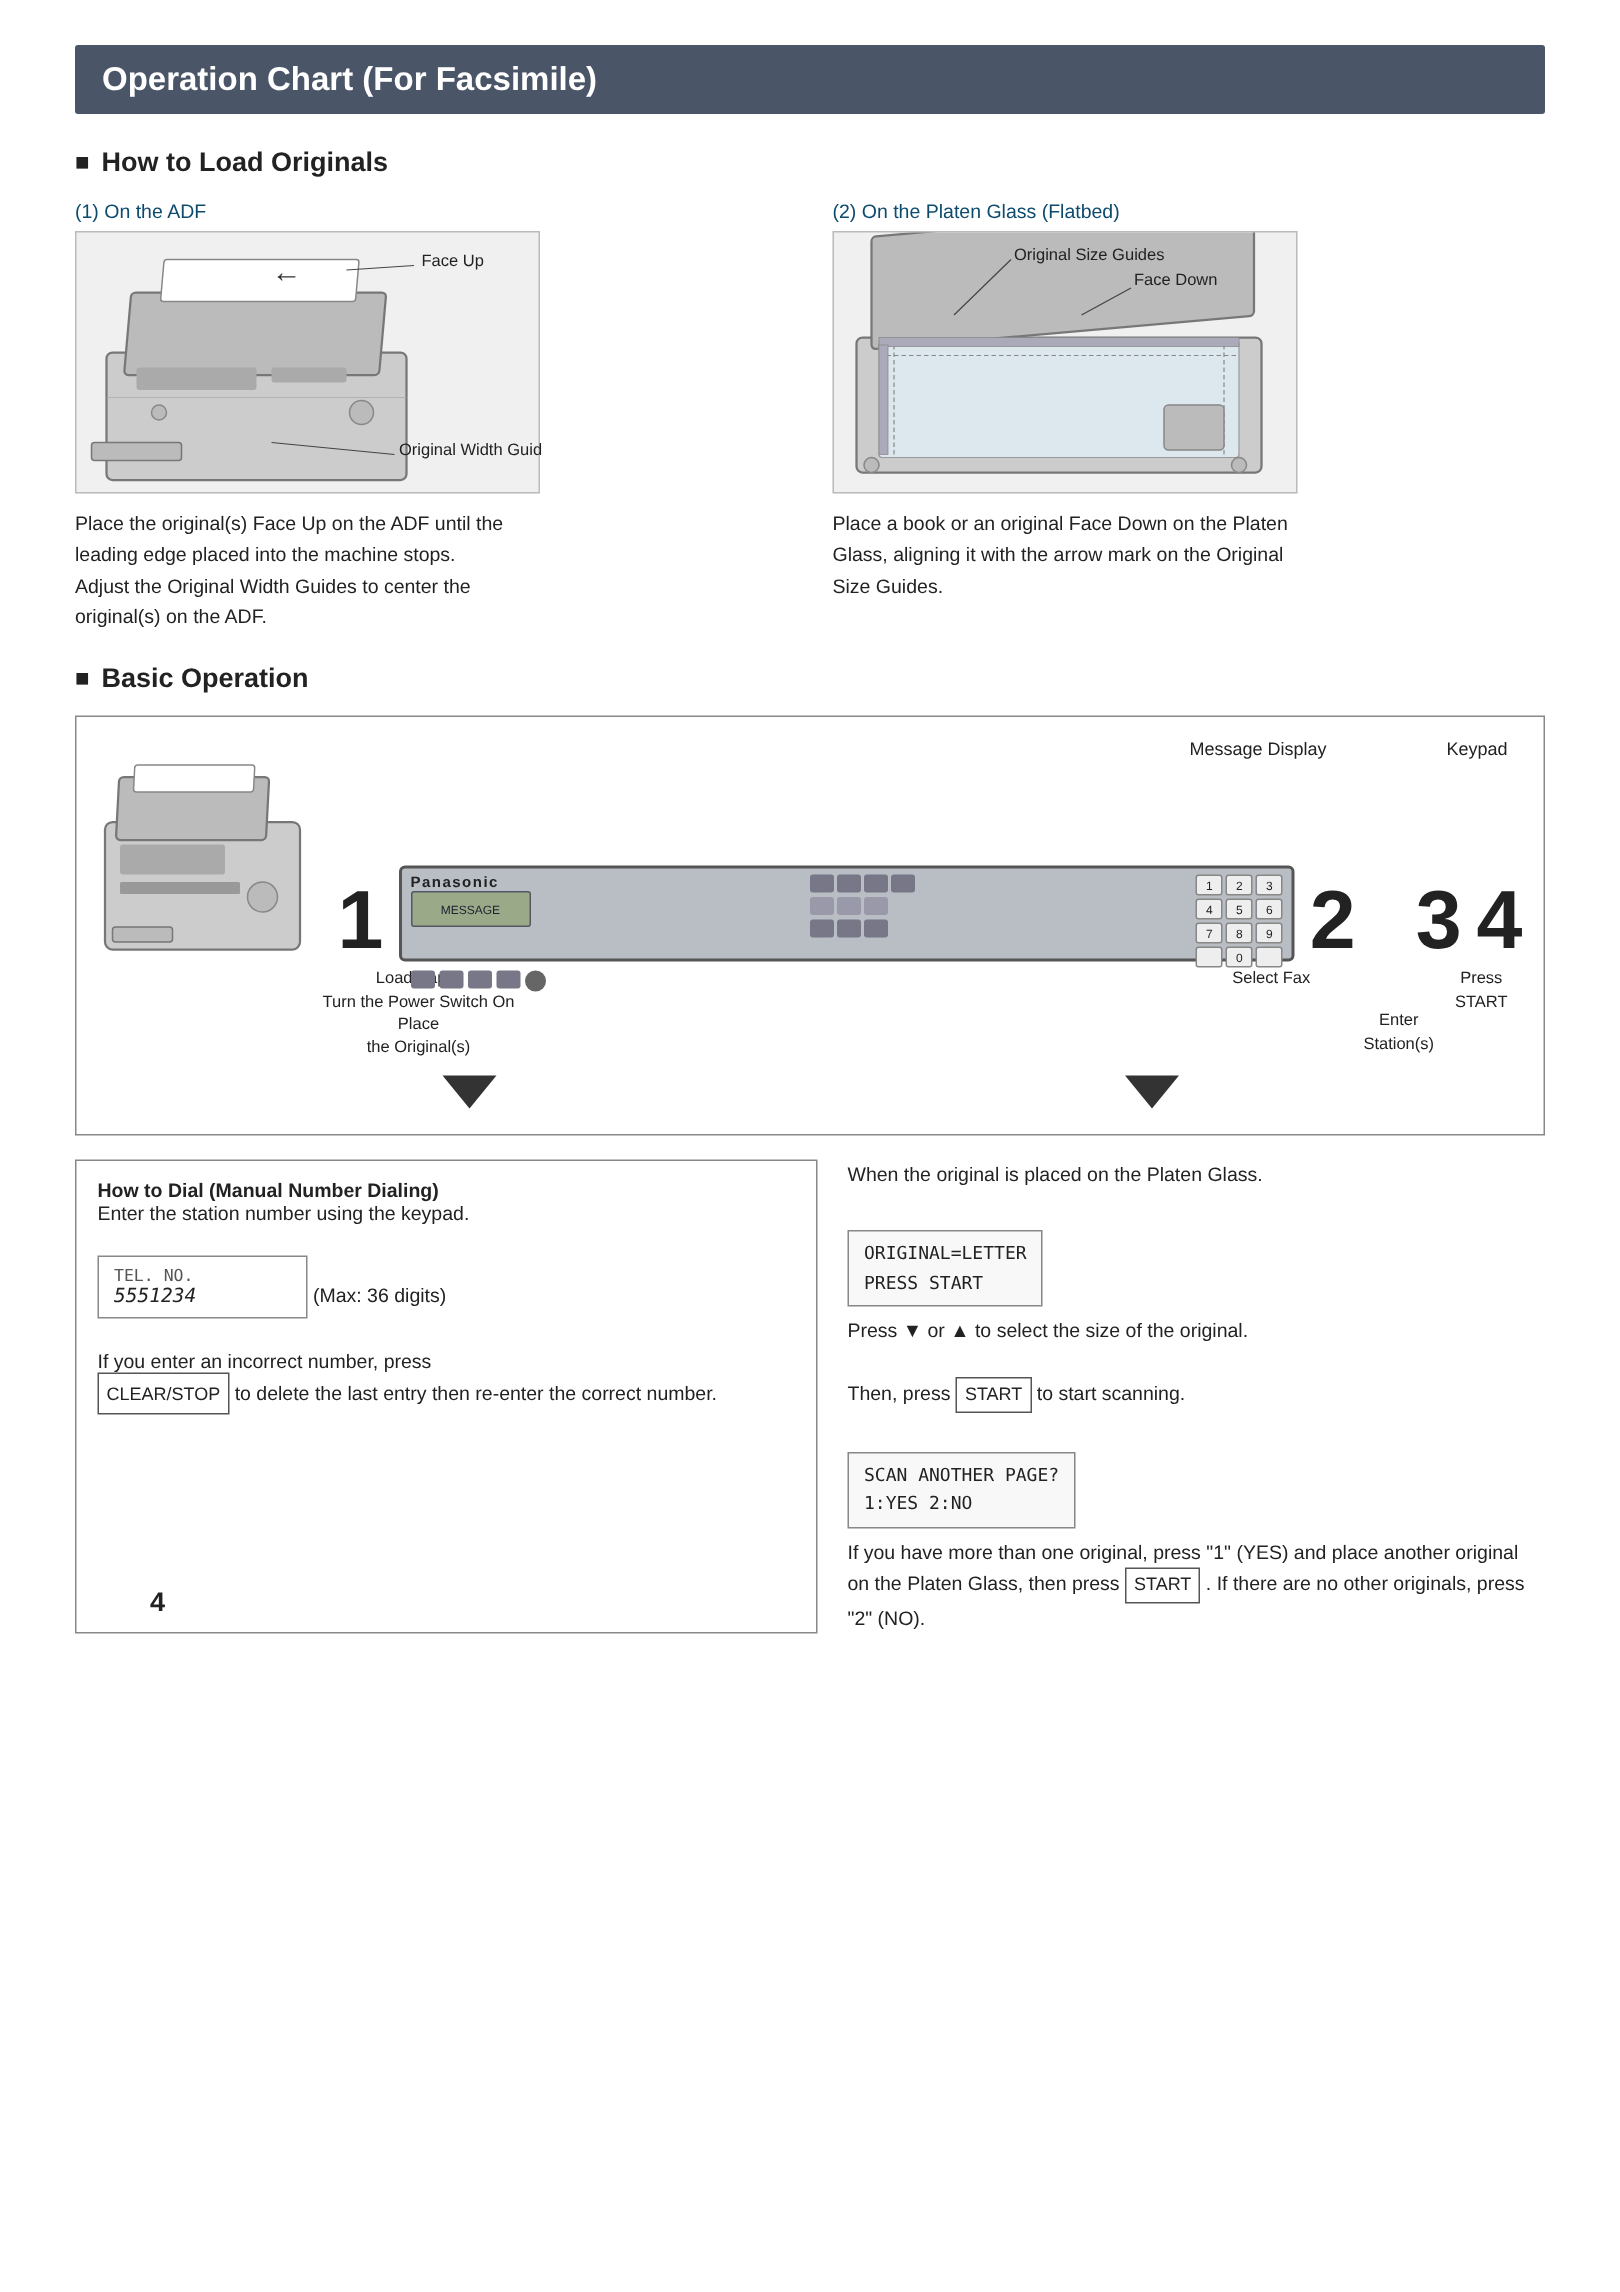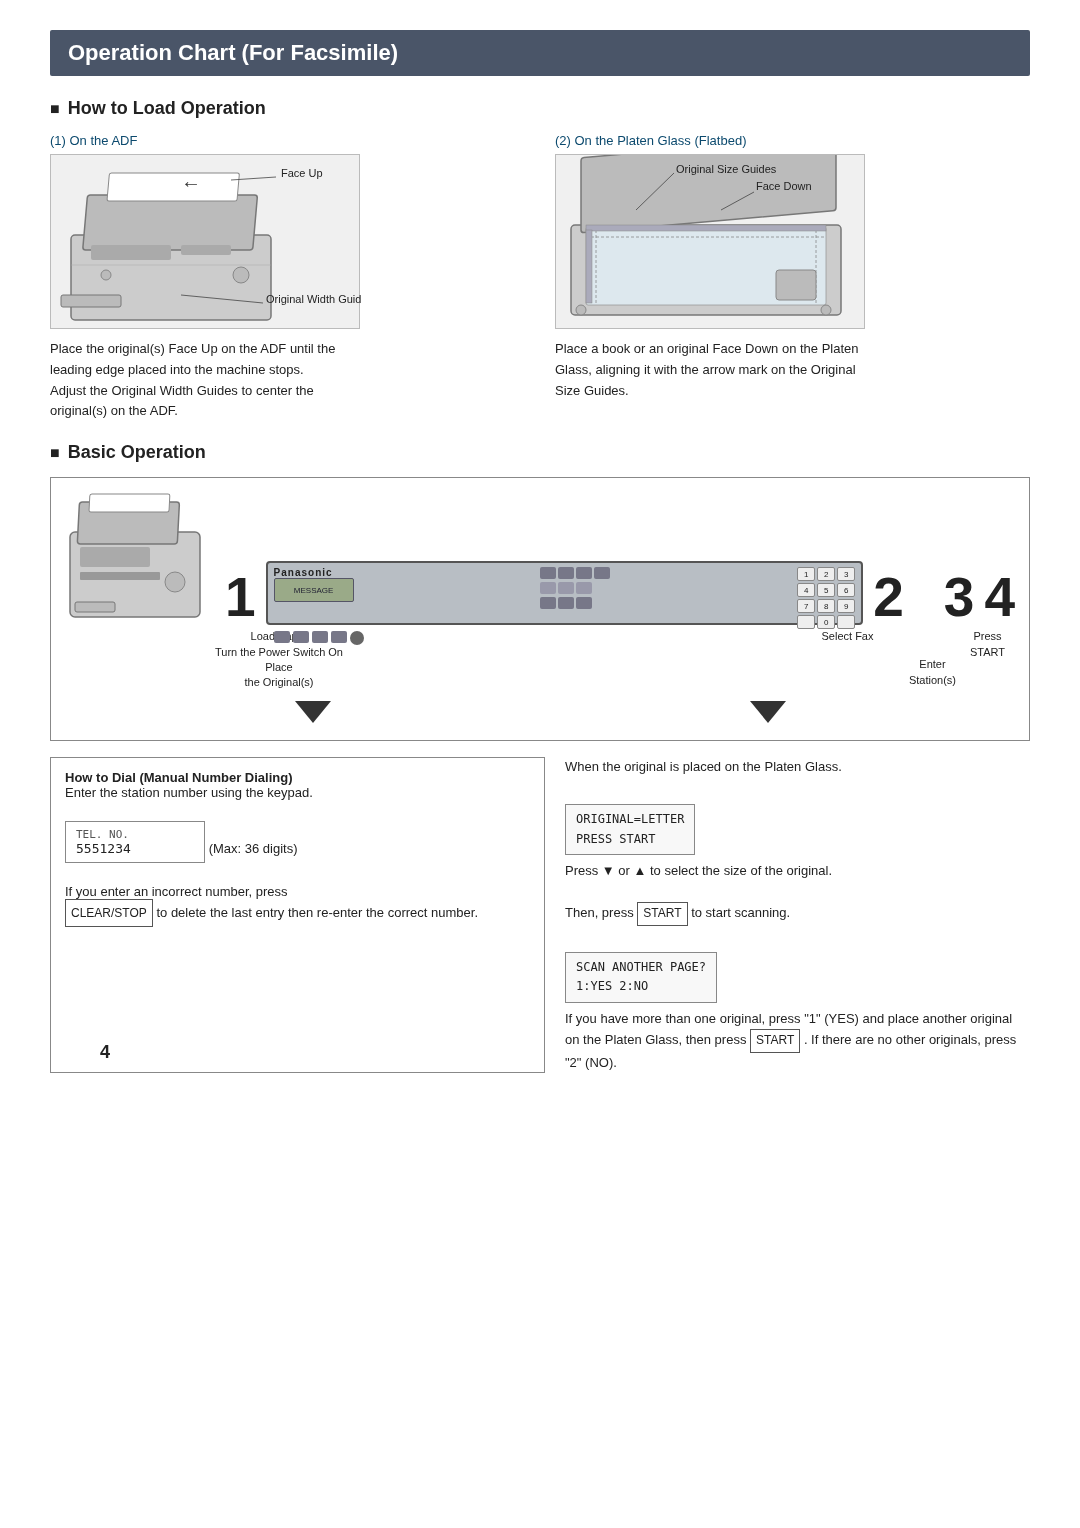--- a/index.html
+++ b/index.html
@@ -101,20 +101,21 @@
 
     .tel-label {
       font-size: 11px;
       color: #555;
       font-family: monospace;
     }
 
     .tel-number {
       font-size: 13px;
       font-family: monospace;
+      font-style: italic;
     }
 
     .clearstop-box {
       display: inline-block;
       border: 1px solid #555;
       padding: 6px 5px;
       font-size: 12px;
     }
 
     .right-panel {
@@ -271,21 +272,21 @@
       border-top: 22px solid #333;
       display: inline-block;
     }
   </style>
 </head>
 <body>
 
 <div class="page-header">Operation Chart (For Facsimile)</div>
 
 <div>
-  <div class="section-title">How to Load Operation</div>
+  <div class="section-title">How to Load Originals</div>
 
   <div class="load-originals">
 
     <div class="load-col">
       <div class="load-col-label">(1) On the ADF</div>
 
       <div class="diag-container" style="margin-bottom:10px;">
         
         <svg width="310" height="175" viewBox="0 0 310 175">
 
@@ -358,20 +359,24 @@
       </div>
     </div>
   </div>
 </div>
 
 <div style="margin-top:20px;">
   <div class="section-title">Basic Operation</div>
 
   <div class="basic-op">
 
+    <div class="header-row">
+      <span>Message Display</span>
+      <span>Keypad</span>
+    </div>
 
     <div class="op-full-row" style="align-items:flex-end; gap:10px;">
 
       <div style="width:150px; flex-shrink:0;">
         <svg width="145" height="130" viewBox="0 0 145 130">
           <rect x="5" y="40" width="130" height="85" rx="5" fill="#ccc" stroke="#777" stroke-width="1.5"></rect>
           <rect x="15" y="10" width="100" height="42" rx="3" fill="#bbb" stroke="#777" stroke-width="1.5" transform="skewX(-3)"></rect>
           <rect x="25" y="2" width="80" height="18" rx="2" fill="#fff" stroke="#888" stroke-width="1" transform="skewX(-3)"></rect>
           <rect x="10" y="110" width="40" height="10" rx="2" fill="#bbb" stroke="#777" stroke-width="1"></rect>
           <rect x="15" y="55" width="70" height="20" rx="2" fill="#aaa"></rect>

